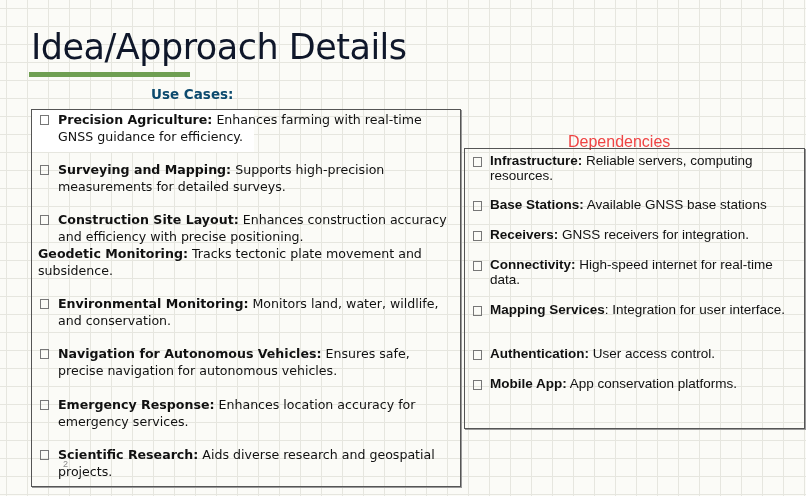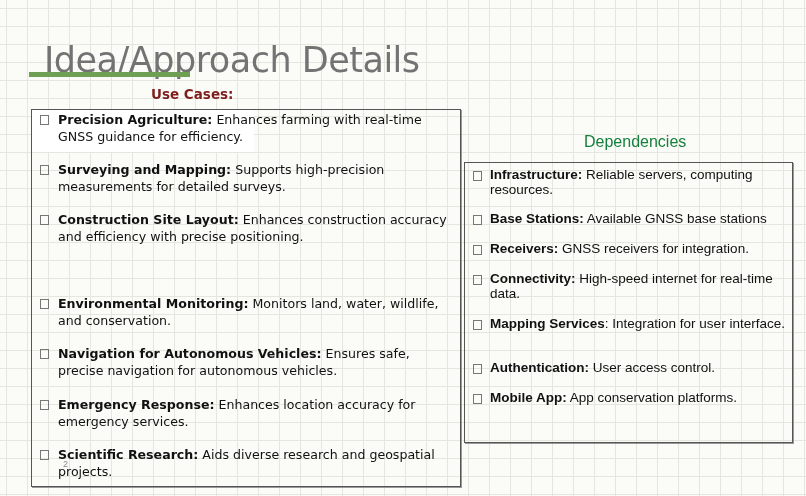--- a/index.html
+++ b/index.html
@@ -11,42 +11,42 @@
       linear-gradient(to bottom, #e6e6df 1px, transparent 1px);
     background-size: 21px 18px;
     background-position: 6px 8px;
     font-family: "Liberation Sans", sans-serif;
     color: #111;
   }
   .title {
     position: absolute; left: 28px; top: 24px;
     font-family: "DejaVu Sans", sans-serif;
     font-size: 35px; font-weight: normal; letter-spacing: -0.5px;
-    color: #737373; margin: 16px; white-space: nowrap;
+    color: #0f172a; margin: 3px; white-space: nowrap;
   }
   .title-underline {
     position: absolute; left: 29px; top: 72px; width: 161px; height: 5px;
     background: #6f9f52;
   }
   .use-cases-heading {
     position: absolute; left: 151px; top: 86px;
     font-family: "DejaVu Sans", sans-serif;
-    font-size: 13.5px; font-weight: bold; color: #7f1d1d; white-space: nowrap;
+    font-size: 13.5px; font-weight: bold; color: #0c4a6e; white-space: nowrap;
   }
   .deps-heading {
-    position: absolute; left: 584px; top: 133px;
+    position: absolute; left: 568px; top: 133px;
     font-family: "Liberation Sans", sans-serif;
-    font-size: 16px; color: #15803d; white-space: nowrap;
+    font-size: 16px; color: #ef4444; white-space: nowrap;
   }
   .box {
     position: absolute; border: 1px solid #555;
     box-shadow: 1px 1px 0 #999;
   }
   .box.left { left: 31px; top: 109px; width: 428px; height: 376px; }
-  .box.right { left: 464px; top: 162px; width: 327px; height: 279px; }
+  .box.right { left: 464px; top: 148px; width: 327px; height: 279px; padding-left: 12px; }
   .white-patch {
     position: absolute; left: 0; top: 0; width: 222px; height: 42px; background: #fff;
   }
   .item {
     position: absolute; font-size: 14px; line-height: 17px;
   }
   .left .item {
     font-family: "DejaVu Sans", sans-serif; font-size: 12.6px; line-height: 17px;
     left: 26px; width: 396px;
   }
@@ -83,20 +83,23 @@
     <span class="bullet"></span>
     <b>Precision Agriculture:</b><span> Enhances farming with real-time GNSS guidance for efficiency.</span>
   </div>
   <div class="item" style="top:51px">
     <span class="bullet"></span>
     <b>Surveying and Mapping:</b><span> Supports high-precision measurements for detailed surveys.</span>
   </div>
   <div class="item" style="top:101px">
     <span class="bullet"></span>
     <b>Construction Site Layout:</b><span> Enhances construction accuracy and efficiency with precise positioning.</span>
+  </div>
+  <div class="item noindent" style="top:135px">
+    <b>Geodetic Monitoring:</b><span> Tracks tectonic plate movement and subsidence.</span>
   </div>
   <div class="item" style="top:185px">
     <span class="bullet"></span>
     <b>Environmental Monitoring:</b><span> Monitors land, water, wildlife, and conservation.</span>
   </div>
   <div class="item" style="top:235px">
     <span class="bullet"></span>
     <b>Navigation for Autonomous Vehicles:</b><span> Ensures safe, precise navigation for autonomous vehicles.</span>
   </div>
   <div class="item" style="top:286px">

